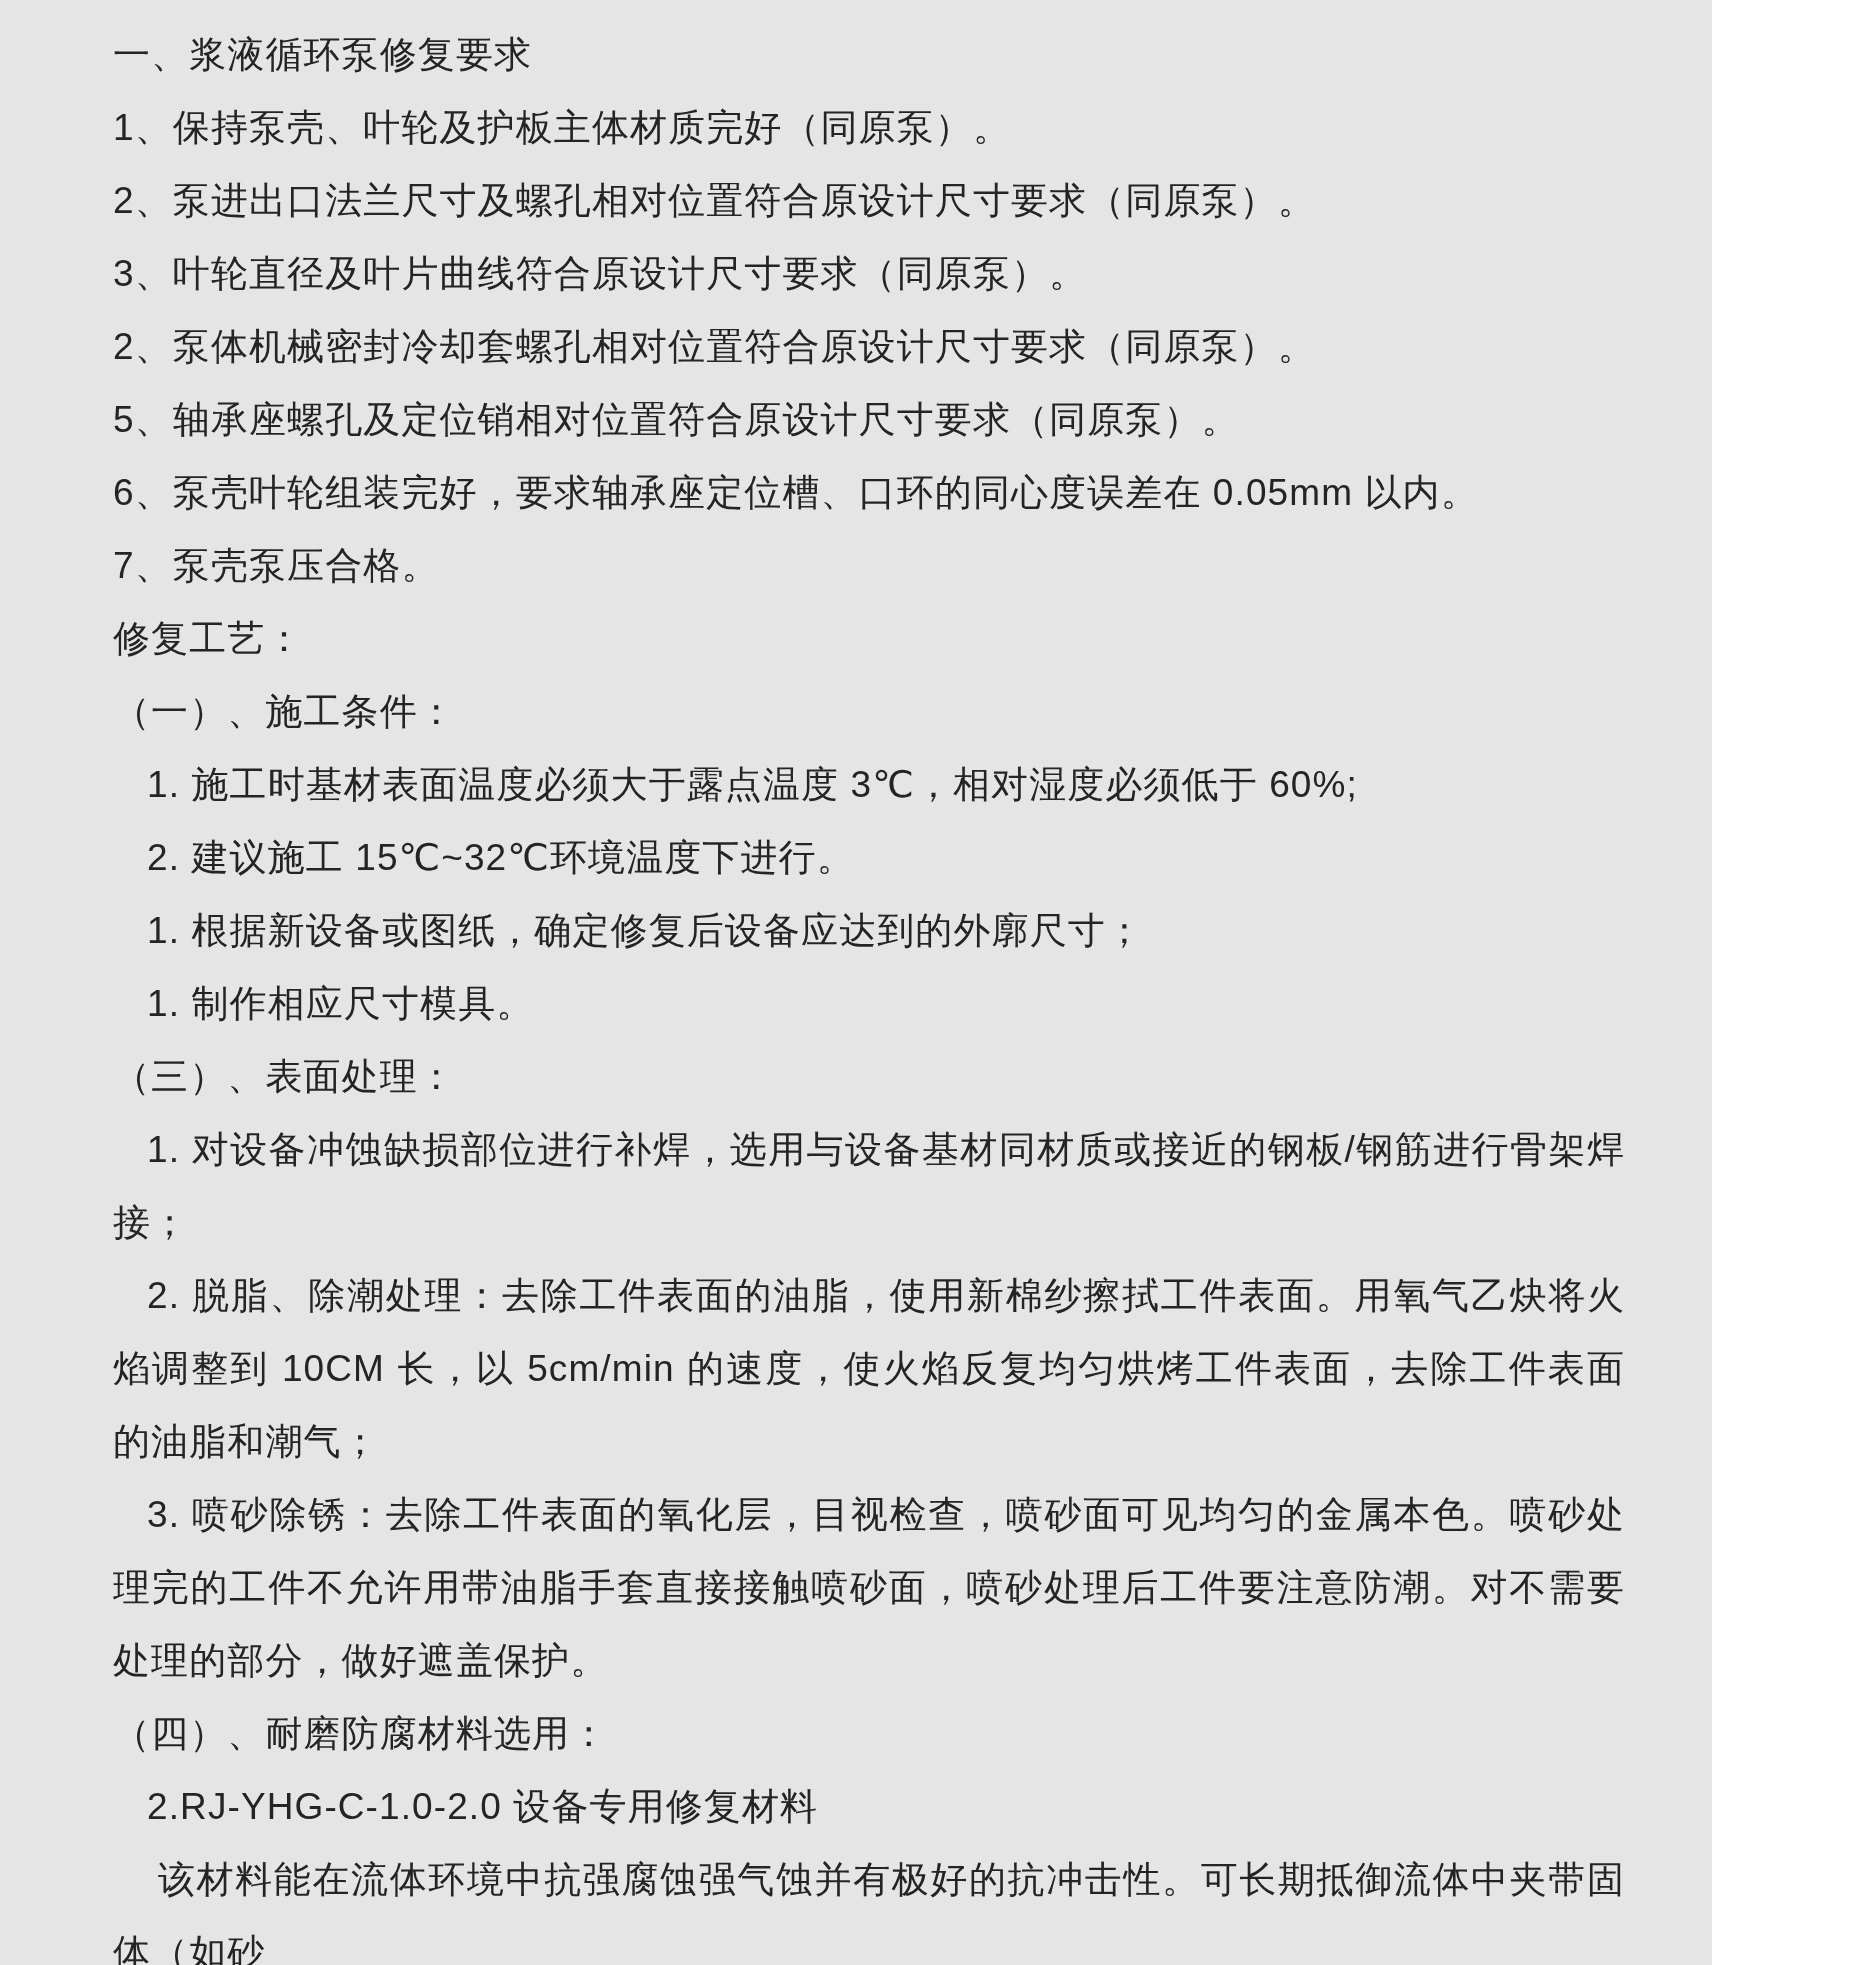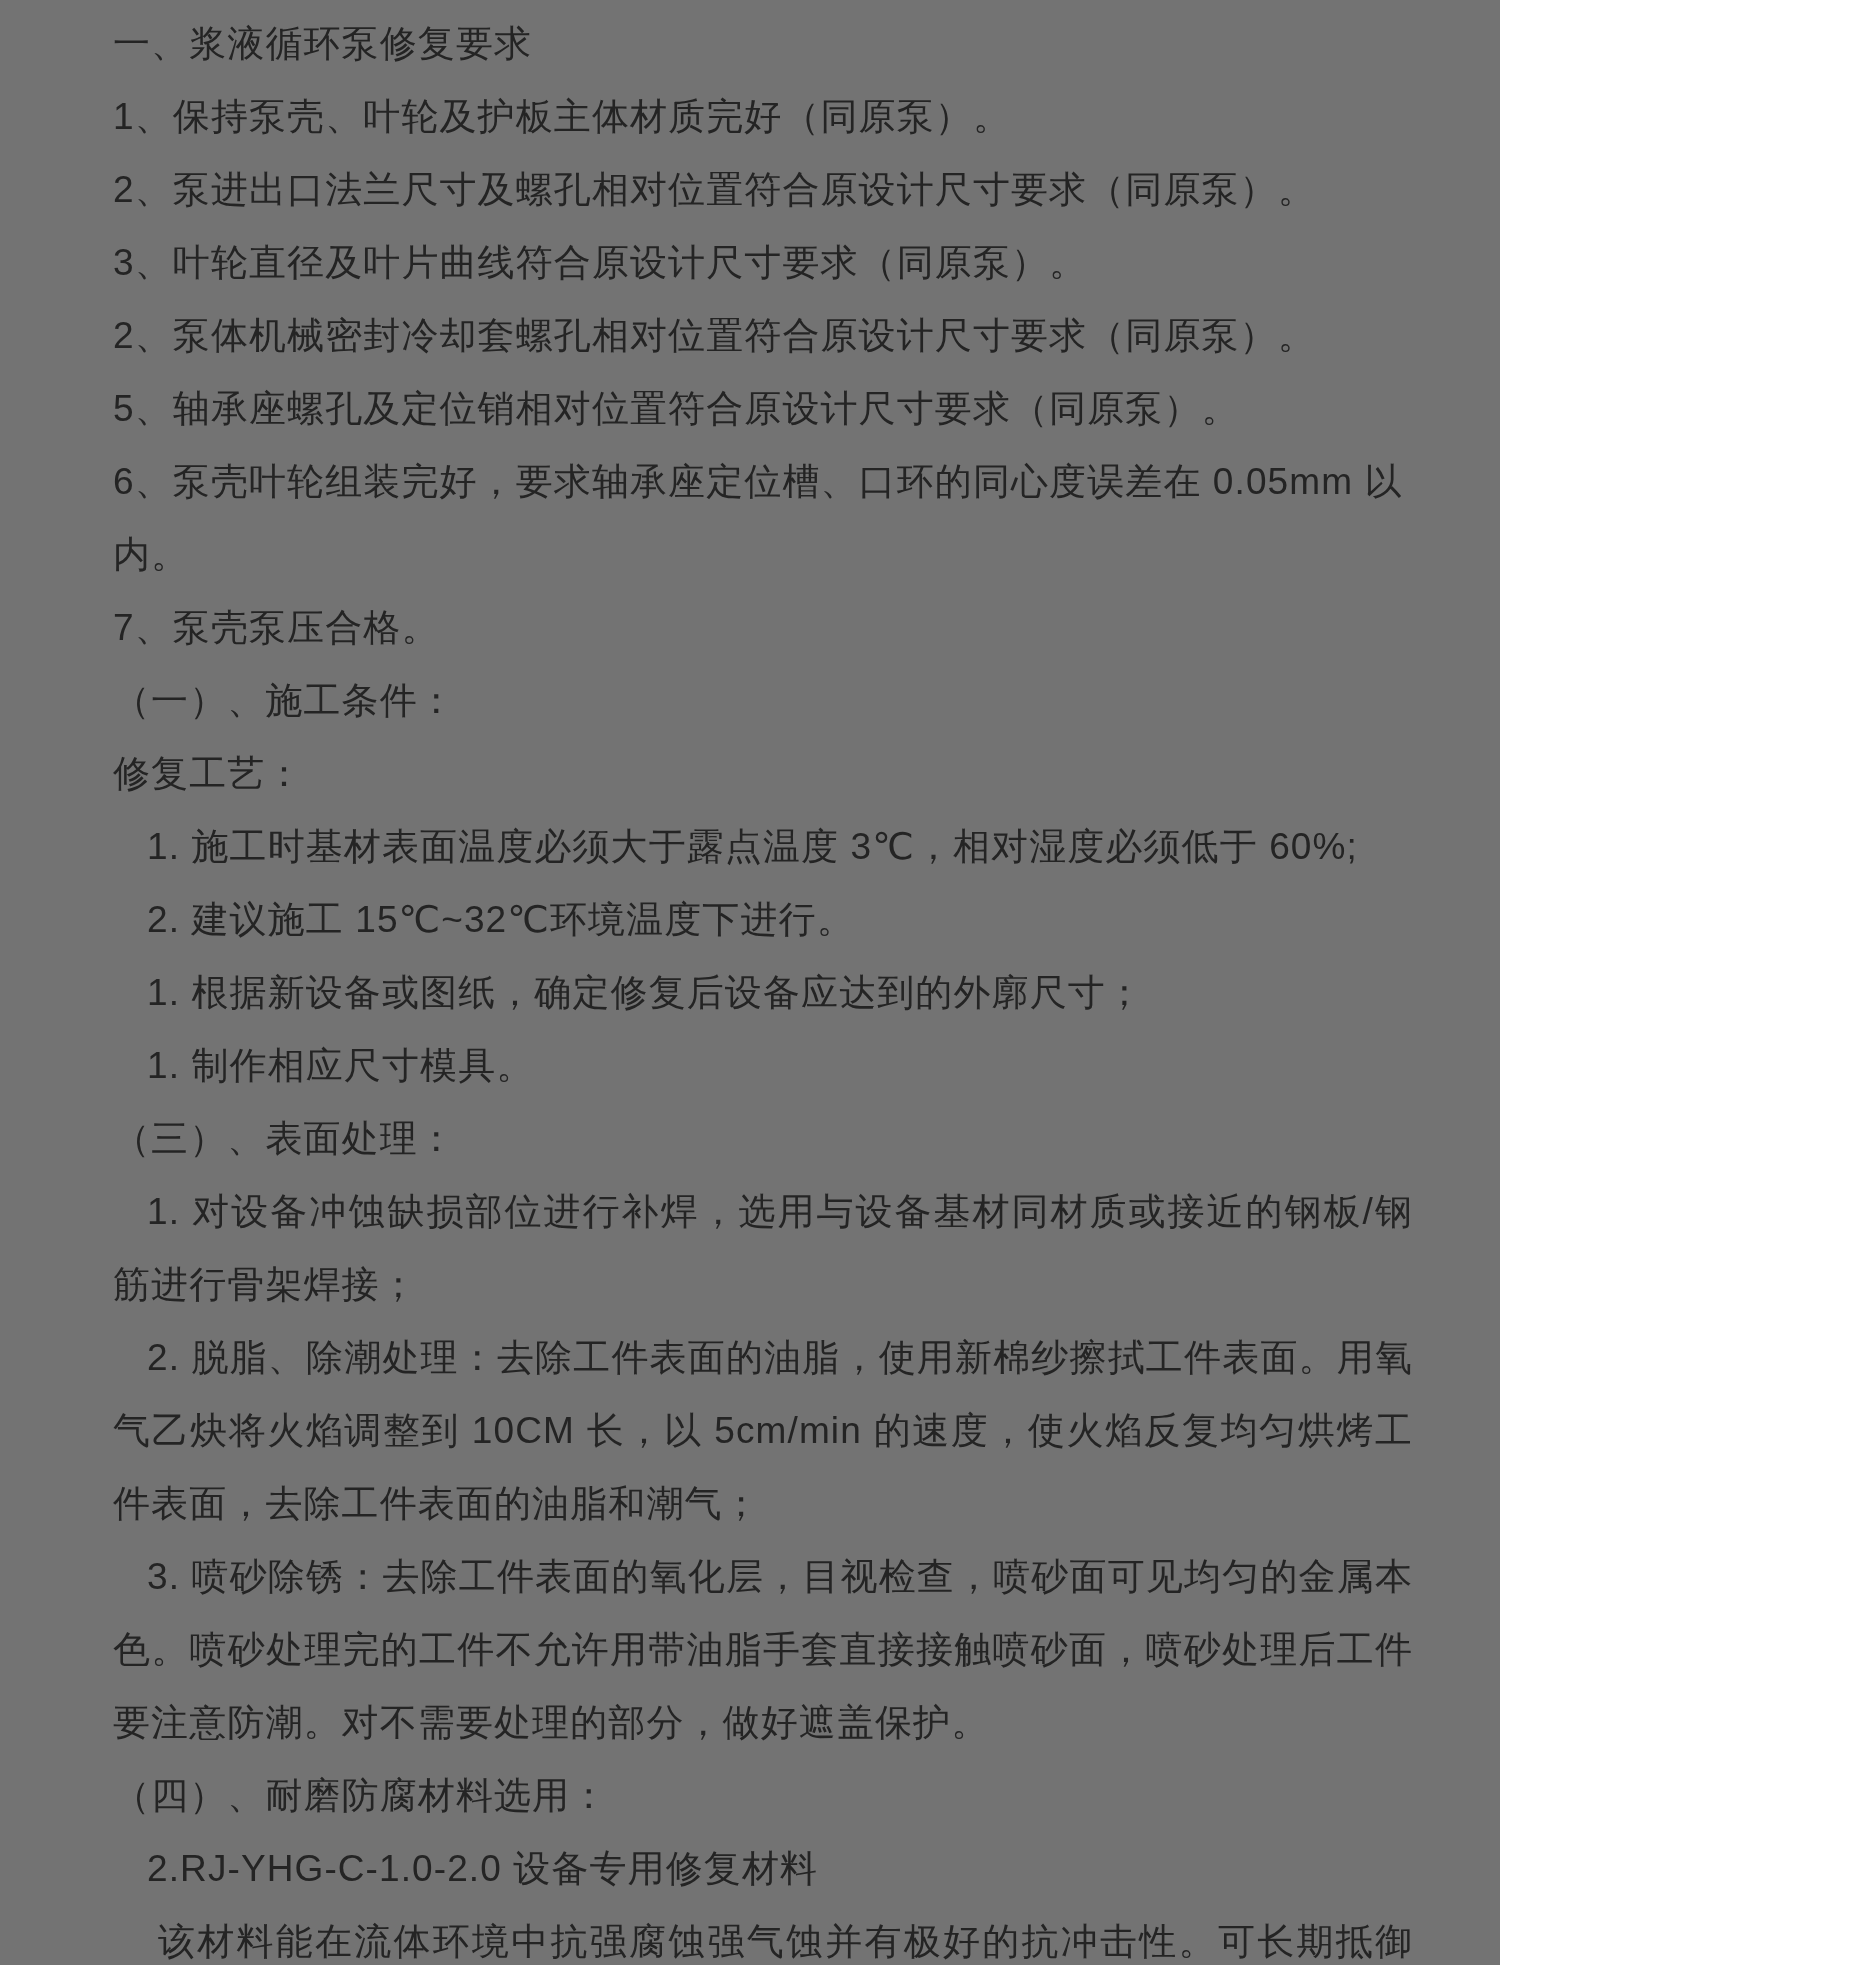--- a/index.html
+++ b/index.html
@@ -2,25 +2,25 @@
 <html style="font-size:12px"><head>
 <meta charset="utf-8">
 <style>
   html, body {
     margin: 0;
     padding: 0;
     background: #ffffff;
   }
   .page {
     position: relative;
-    width: 1500px;
+    width: 1712px;
     height: 1965px;
     box-sizing: border-box;
-    padding: 7px 87px 0 113px;
-    background: #737373;
+    padding: 18px 87px 0 113px;
+    background: #e5e5e5;
     color: #242424;
     font-family: "Liberation Sans", "DejaVu Sans", sans-serif;
     overflow: hidden;
   }
   .page h1, .page h2, .page p {
     margin: 0;
     font-size: 37px;
     line-height: 73px;
     letter-spacing: 1.1px;
     font-weight: normal;
@@ -48,23 +48,23 @@
   <h1 class="h">一、浆液循环泵修复要求</h1>
 
   <p>1、保持泵壳、叶轮及护板主体材质完好（同原泵）。</p>
   <p>2、泵进出口法兰尺寸及螺孔相对位置符合原设计尺寸要求（同原泵）。</p>
   <p>3、叶轮直径及叶片曲线符合原设计尺寸要求（同原泵）。</p>
   <p>2、泵体机械密封冷却套螺孔相对位置符合原设计尺寸要求（同原泵）。</p>
   <p>5、轴承座螺孔及定位销相对位置符合原设计尺寸要求（同原泵）。</p>
   <p>6、泵壳叶轮组装完好，要求轴承座定位槽、口环的同心度误差在 0.05mm 以内。</p>
   <p>7、泵壳泵压合格。</p>
 
+  <h2 class="h">修复工艺：</h2>
+
   <h2 class="h">（一）、施工条件：</h2>
-
-  <h2 class="h">修复工艺：</h2>
   <p class="sub">1. 施工时基材表面温度必须大于露点温度 3℃，相对湿度必须低于 60%;</p>
   <p class="sub">2. 建议施工 15℃~32℃环境温度下进行。</p>
 
   <p class="sub">1. 根据新设备或图纸，确定修复后设备应达到的外廓尺寸；</p>
   <p class="sub">1. 制作相应尺寸模具。</p>
 
   <h2 class="h">（三）、表面处理：</h2>
   <p class="sub wrapped">1. 对设备冲蚀缺损部位进行补焊，选用与设备基材同材质或接近的钢板/钢筋进行骨架焊接；</p>
   <p class="sub wrapped">2. 脱脂、除潮处理：去除工件表面的油脂，使用新棉纱擦拭工件表面。用氧气乙炔将火焰调整到 10CM 长，以 5cm/min 的速度，使火焰反复均匀烘烤工件表面，去除工件表面的油脂和潮气；</p>
   <p class="sub wrapped">3. 喷砂除锈：去除工件表面的氧化层，目视检查，喷砂面可见均匀的金属本色。喷砂处理完的工件不允许用带油脂手套直接接触喷砂面，喷砂处理后工件要注意防潮。对不需要处理的部分，做好遮盖保护。</p>

